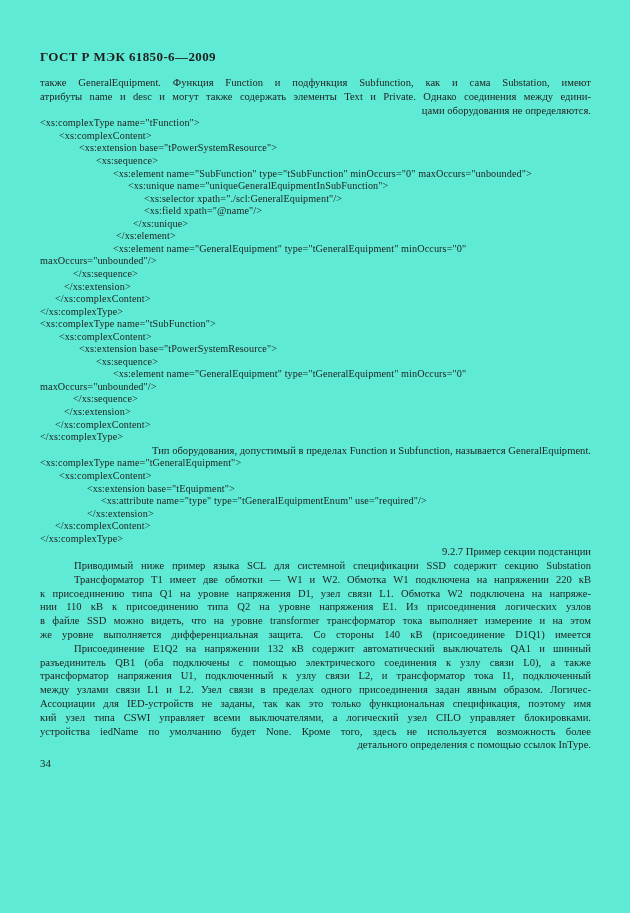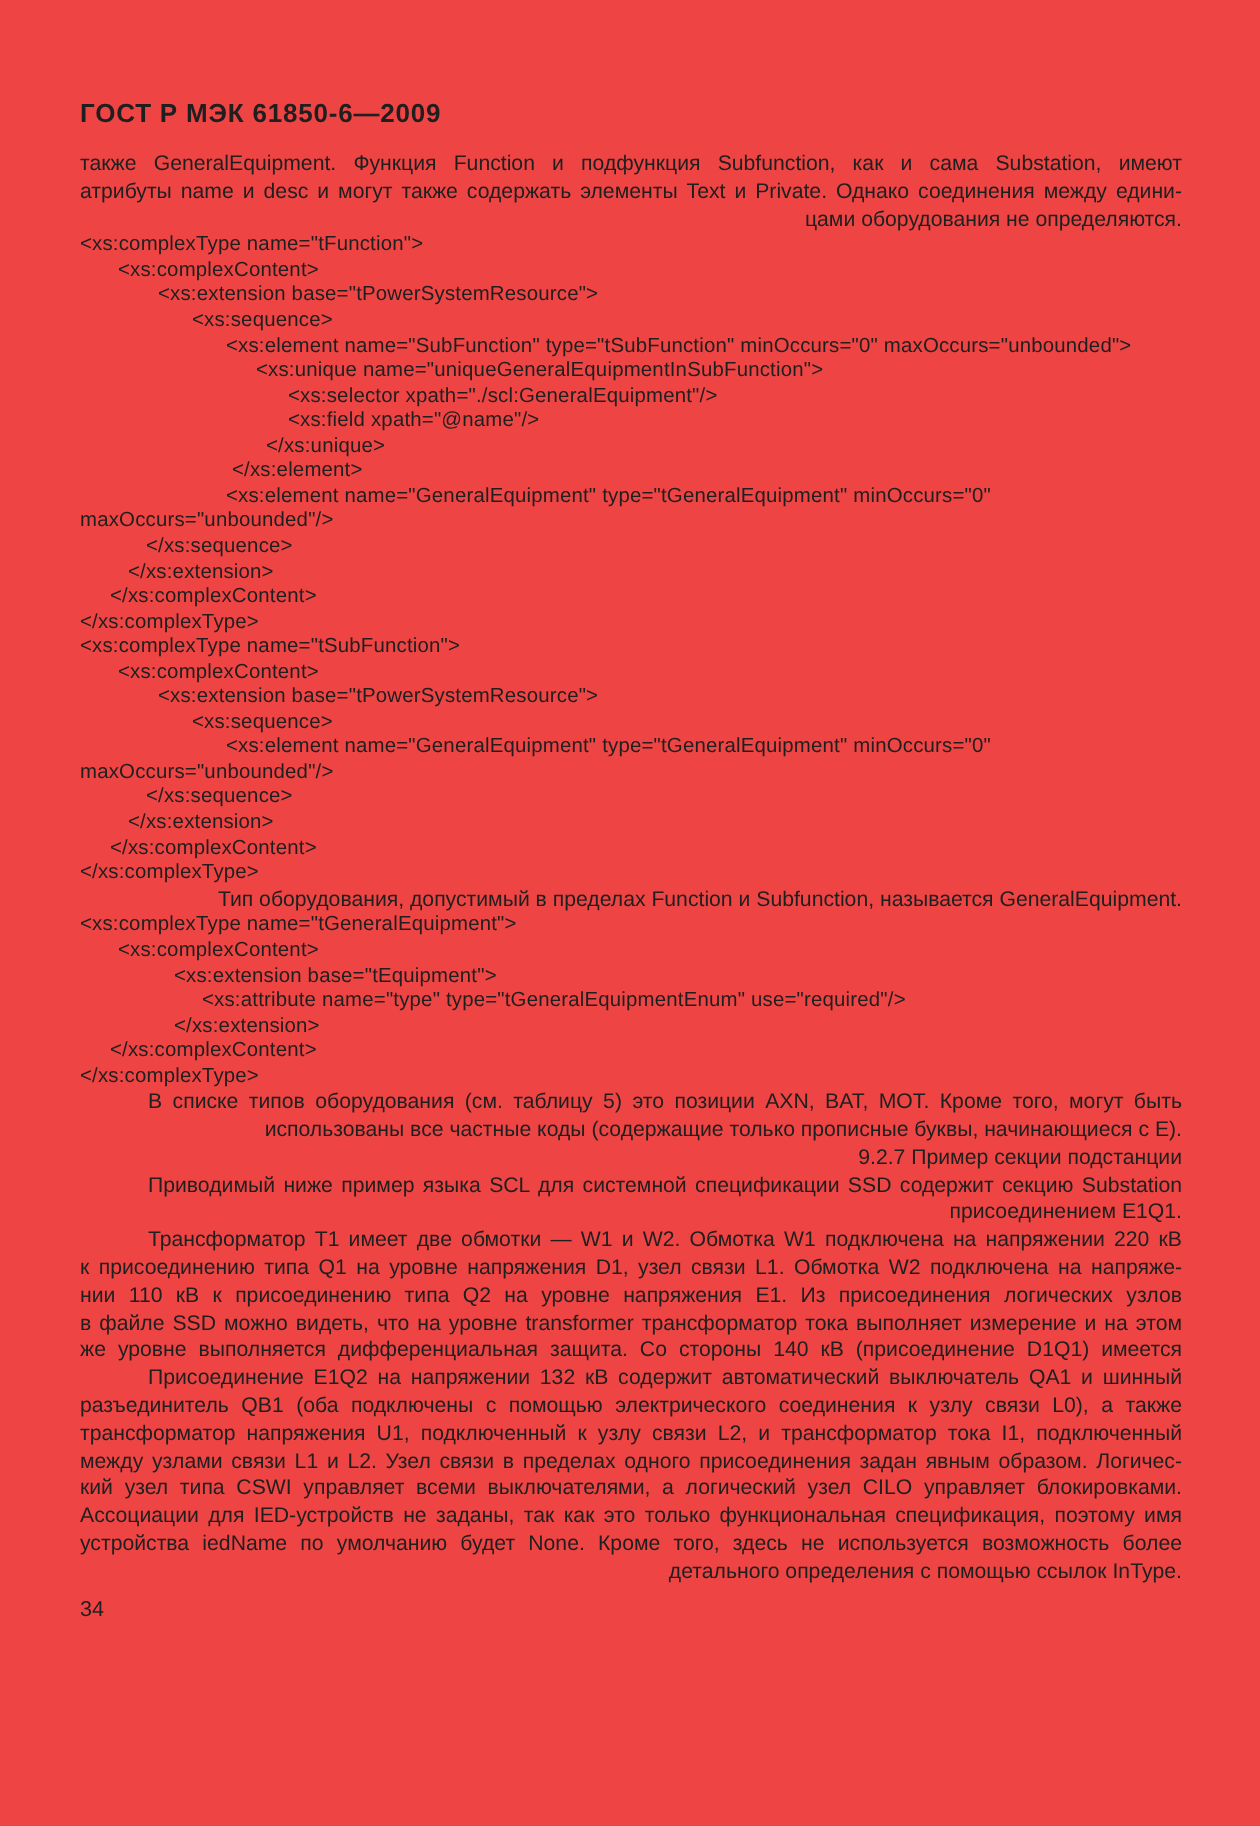--- a/index.html
+++ b/index.html
@@ -6,21 +6,22 @@
   html, body { background:#ffffff; }
   body {
     width:630px; height:913px;
     font-family:"Liberation Sans", sans-serif;
     color:#1f1f1f;
     position:relative;
     overflow:hidden;
   }
   .page {
     position:absolute; inset:0;
-    background:#ef4444;
+    background:#5eead4;
+    font-family:Liberation Serif, serif;
   }
   .content {
     position:absolute; left:40px; top:50px; width:551px;
   }
   .doc-header {
     font-weight:bold;
     font-size:13px;
     line-height:13px;
     letter-spacing:0.4px;
     margin-bottom:13px;
@@ -95,44 +96,39 @@
         </div>
         <div class="block code">
           <div class="line">&lt;xs:complexType name="tGeneralEquipment"&gt;</div>
           <div class="line" style="padding-left: 19px;">&lt;xs:complexContent&gt;</div>
           <div class="line" style="padding-left: 47px;">&lt;xs:extension base="tEquipment"&gt;</div>
           <div class="line" style="padding-left: 61px;">&lt;xs:attribute name="type" type="tGeneralEquipmentEnum" use="required"/&gt;</div>
           <div class="line" style="padding-left: 47px;">&lt;/xs:extension&gt;</div>
           <div class="line" style="padding-left: 15px;">&lt;/xs:complexContent&gt;</div>
           <div class="line">&lt;/xs:complexType&gt;</div>
         </div>
-        <div class="block para">
-          <div class="line just" style="padding-left: 34px;">В списке типов оборудования (см. таблицу 5) это позиции AXN, BAT, MOT. Кроме того, могут быть</div>
-          <div class="line">использованы все частные коды (содержащие только прописные буквы, начинающиеся с E).</div>
-        </div>
         <div class="block heading">
           <div class="line" style="padding-left: 22px;">9.2.7 Пример секции подстанции</div>
         </div>
         <div class="block para">
           <div class="line just" style="padding-left: 34px;">Приводимый ниже пример языка SCL для системной спецификации SSD содержит секцию Substation</div>
-          <div class="line">присоединением E1Q1.</div>
         </div>
         <div class="block para">
           <div class="line just" style="padding-left: 34px;">Трансформатор T1 имеет две обмотки — W1 и W2.  Обмотка  W1  подключена на напряжении 220 кВ</div>
           <div class="line just">к присоединению типа Q1 на уровне напряжения D1, узел связи L1. Обмотка W2 подключена на напряже-</div>
           <div class="line just">нии 110 кВ к присоединению  типа  Q2  на  уровне  напряжения E1.  Из  присоединения  логических  узлов</div>
           <div class="line just">в файле SSD можно видеть, что на уровне transformer трансформатор тока выполняет измерение и на этом</div>
           <div class="line just">же уровне выполняется дифференциальная защита. Со стороны 140 кВ (присоединение D1Q1) имеется</div>
         </div>
         <div class="block para">
           <div class="line just" style="padding-left: 34px;">Присоединение E1Q2 на напряжении 132 кВ содержит автоматический выключатель QA1 и шинный</div>
           <div class="line just">разъединитель QB1 (оба подключены с помощью электрического соединения к узлу связи L0), а также</div>
           <div class="line just">трансформатор напряжения U1, подключенный к узлу связи L2, и трансформатор тока I1, подключенный</div>
           <div class="line just">между узлами связи L1 и L2. Узел связи в пределах одного присоединения задан явным образом. Логичес-</div>
+          <div class="line just">Ассоциации для IED-устройств не заданы, так как это только функциональная спецификация, поэтому имя</div>
           <div class="line just">кий узел типа CSWI управляет всеми выключателями, а логический узел CILO управляет блокировками.</div>
-          <div class="line just">Ассоциации для IED-устройств не заданы, так как это только функциональная спецификация, поэтому имя</div>
           <div class="line just">устройства iedName по умолчанию будет None. Кроме того, здесь не используется возможность более</div>
           <div class="line">детального определения с помощью ссылок InType.</div>
         </div>
       </div>
     <div class="pagenum">34</div>
   </div>
 </div>
 
 </body></html>

